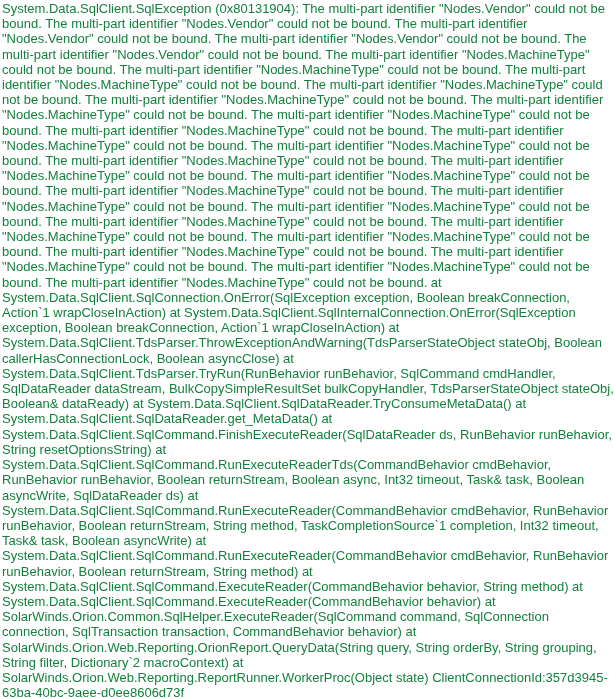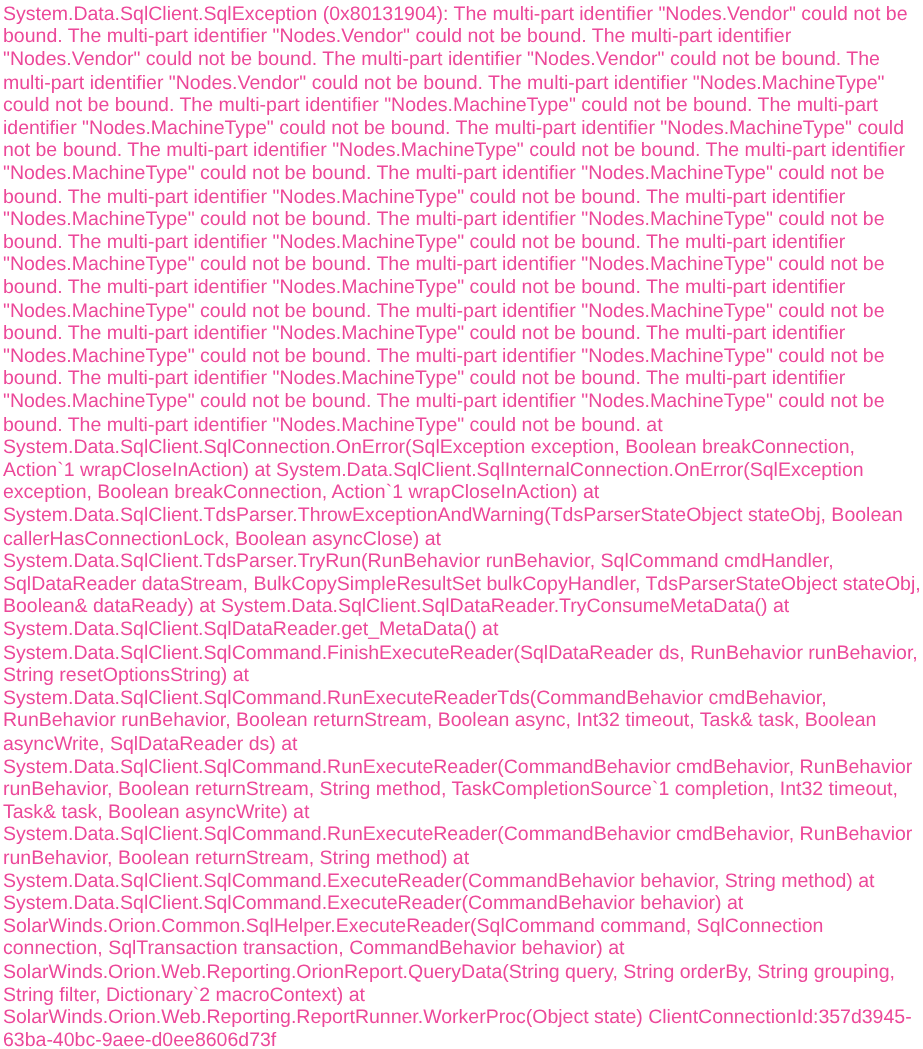--- a/index.html
+++ b/index.html
@@ -21,15 +21,15 @@
     line-height: 15.2px;
     color: #000000;
     text-align: left;
     word-wrap: break-word;
     white-space: normal;
   }
 </style>
 </head>
 <body style="background: rgb(255, 255, 255);">
 
-<div class="exception-report" style="color: #ec4899;">
+<div class="exception-report" style="color: #15803d;">
   <span>System.Data.SqlClient.SqlException (0x80131904): The multi-part identifier "Nodes.Vendor" could not be bound. The multi-part identifier "Nodes.Vendor" could not be bound. The multi-part identifier "Nodes.Vendor" could not be bound. The multi-part identifier "Nodes.Vendor" could not be bound. The multi-part identifier "Nodes.Vendor" could not be bound. The multi-part identifier "Nodes.MachineType" could not be bound. The multi-part identifier "Nodes.MachineType" could not be bound. The multi-part identifier "Nodes.MachineType" could not be bound. The multi-part identifier "Nodes.MachineType" could not be bound. The multi-part identifier "Nodes.MachineType" could not be bound. The multi-part identifier "Nodes.MachineType" could not be bound. The multi-part identifier "Nodes.MachineType" could not be bound. The multi-part identifier "Nodes.MachineType" could not be bound. The multi-part identifier "Nodes.MachineType" could not be bound. The multi-part identifier "Nodes.MachineType" could not be bound. The multi-part identifier "Nodes.MachineType" could not be bound. The multi-part identifier "Nodes.MachineType" could not be bound. The multi-part identifier "Nodes.MachineType" could not be bound. The multi-part identifier "Nodes.MachineType" could not be bound. The multi-part identifier "Nodes.MachineType" could not be bound. The multi-part identifier "Nodes.MachineType" could not be bound. The multi-part identifier "Nodes.MachineType" could not be bound. The multi-part identifier "Nodes.MachineType" could not be bound. The multi-part identifier "Nodes.MachineType" could not be bound. The multi-part identifier "Nodes.MachineType" could not be bound. The multi-part identifier "Nodes.MachineType" could not be bound. The multi-part identifier "Nodes.MachineType" could not be bound. The multi-part identifier "Nodes.MachineType" could not be bound. at System.Data.SqlClient.SqlConnection.OnError(SqlException exception, Boolean breakConnection, Action`1 wrapCloseInAction) at System.Data.SqlClient.SqlInternalConnection.OnError(SqlException exception, Boolean breakConnection, Action`1 wrapCloseInAction) at System.Data.SqlClient.TdsParser.ThrowExceptionAndWarning(TdsParserStateObject stateObj, Boolean callerHasConnectionLock, Boolean asyncClose) at System.Data.SqlClient.TdsParser.TryRun(RunBehavior runBehavior, SqlCommand cmdHandler, SqlDataReader dataStream, BulkCopySimpleResultSet bulkCopyHandler, TdsParserStateObject stateObj, Boolean&amp; dataReady) at System.Data.SqlClient.SqlDataReader.TryConsumeMetaData() at System.Data.SqlClient.SqlDataReader.get_MetaData() at System.Data.SqlClient.SqlCommand.FinishExecuteReader(SqlDataReader ds, RunBehavior runBehavior, String resetOptionsString) at System.Data.SqlClient.SqlCommand.RunExecuteReaderTds(CommandBehavior cmdBehavior, RunBehavior runBehavior, Boolean returnStream, Boolean async, Int32 timeout, Task&amp; task, Boolean asyncWrite, SqlDataReader ds) at System.Data.SqlClient.SqlCommand.RunExecuteReader(CommandBehavior cmdBehavior, RunBehavior runBehavior, Boolean returnStream, String method, TaskCompletionSource`1 completion, Int32 timeout, Task&amp; task, Boolean asyncWrite) at System.Data.SqlClient.SqlCommand.RunExecuteReader(CommandBehavior cmdBehavior, RunBehavior runBehavior, Boolean returnStream, String method) at System.Data.SqlClient.SqlCommand.ExecuteReader(CommandBehavior behavior, String method) at System.Data.SqlClient.SqlCommand.ExecuteReader(CommandBehavior behavior) at SolarWinds.Orion.Common.SqlHelper.ExecuteReader(SqlCommand command, SqlConnection connection, SqlTransaction transaction, CommandBehavior behavior) at SolarWinds.Orion.Web.Reporting.OrionReport.QueryData(String query, String orderBy, String grouping, String filter, Dictionary`2 macroContext) at SolarWinds.Orion.Web.Reporting.ReportRunner.WorkerProc(Object state) ClientConnectionId:357d3945-63ba-40bc-9aee-d0ee8606d73f</span>
 </div>
 
 </body></html>

